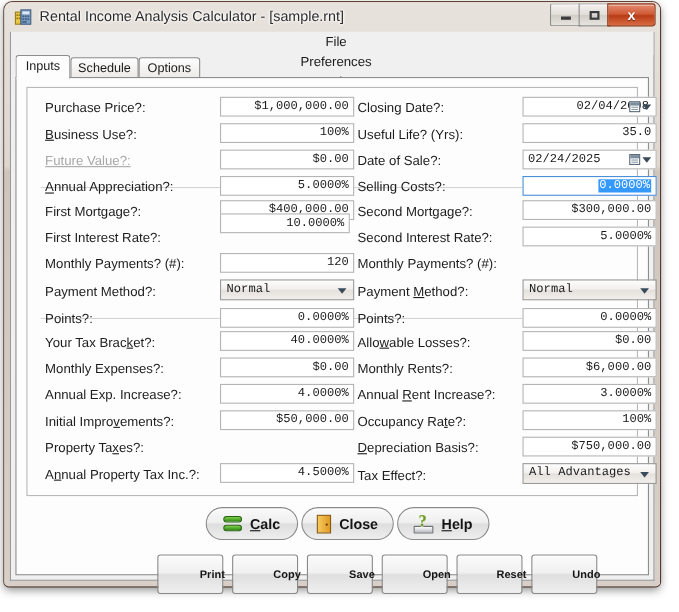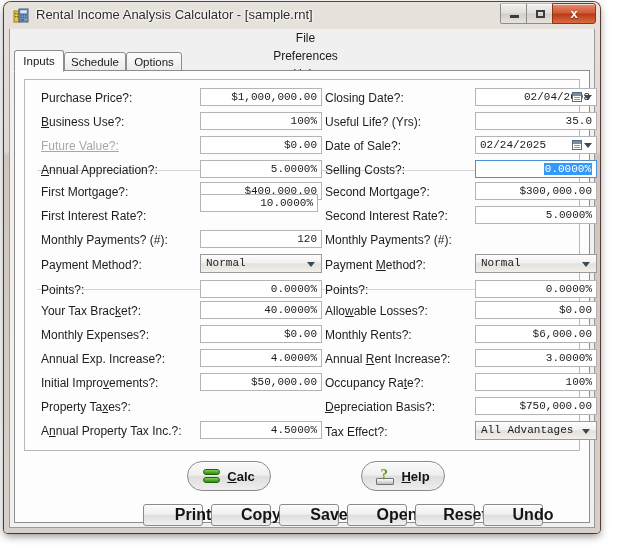--- a/index.html
+++ b/index.html
@@ -136,26 +136,26 @@
   .bigbtn{
     position:absolute;height:30px;box-sizing:border-box;
     border:1px solid #8a8a8a;border-radius:15px;
     background:linear-gradient(to bottom,#fafafa 0%,#efefef 46%,#dedede 52%,#eeeeee 100%);
     box-shadow:inset 0 1px 0 #fff;
     display:flex;align-items:center;justify-content:center;gap:7px;
     font-size:13px;color:#141414;font-weight:bold;cursor:default;
   }
   .bigbtn u{text-decoration:underline;}
   .smbtn{
-    position:absolute;height:22px;box-sizing:border-box;
+    position:absolute;height:36px;box-sizing:border-box;
     border:1px solid #8a8a8a;border-radius:3px;
     background:linear-gradient(to bottom,#fbfbfb 0%,#f0f0f0 46%,#dfdfdf 52%,#efefef 100%);
     box-shadow:inset 0 1px 0 #fff;
     display:flex;align-items:center;justify-content:center;
-    font-size:16px;font-weight:bold;color:#141414;cursor:default;padding-left:40px;
+    font-size:10px;font-weight:bold;color:#141414;cursor:default;padding-left:40px;
   }
   
   .ico-calc{position:relative;width:17px;height:15px;}
   .ico-calc i{position:absolute;left:0;width:17px;height:6px;border-radius:3px;
     background:linear-gradient(to bottom,#7fd14d,#2f8a11);border:1px solid #20610a;box-sizing:border-box;}
   .ico-calc i.a{top:0;} .ico-calc i.b{top:8px;}
   .ico-door{width:13px;height:17px;background:linear-gradient(to right,#f6c95e,#e09a22);
     border:1px solid #8a5a10;box-sizing:border-box;position:relative;}
   .ico-door:after{content:"";position:absolute;right:2px;top:7px;width:2px;height:2px;
     border-radius:50%;background:#5d3a06;}
@@ -331,20 +331,24 @@
 
       </div>
 
       <div class="bigbtn" style="left:172px;top:390px;width:84px;">
         <span class="ico-calc">
             <i class="a"></i>
             <i class="b"></i>
           </span>
         <span><u>C</u><span>alc</span></span>
       </div>
+      <div class="bigbtn" style="left:259px;top:390px;width:84px;">
+        <span class="ico-door"></span>
+        <span>Close</span>
+      </div>
       <div class="bigbtn" style="left:346px;top:390px;width:84px;">
         <span class="ico-help">
             <span class="bk"></span>
             <span class="q">?</span>
           </span>
         <span><u>H</u><span>elp</span></span>
       </div>
 
       <div class="smbtn" style="left:128px;top:433px;width:60px;">Print</div>
       <div class="smbtn" style="left:196px;top:433px;width:60px;">Copy</div>

